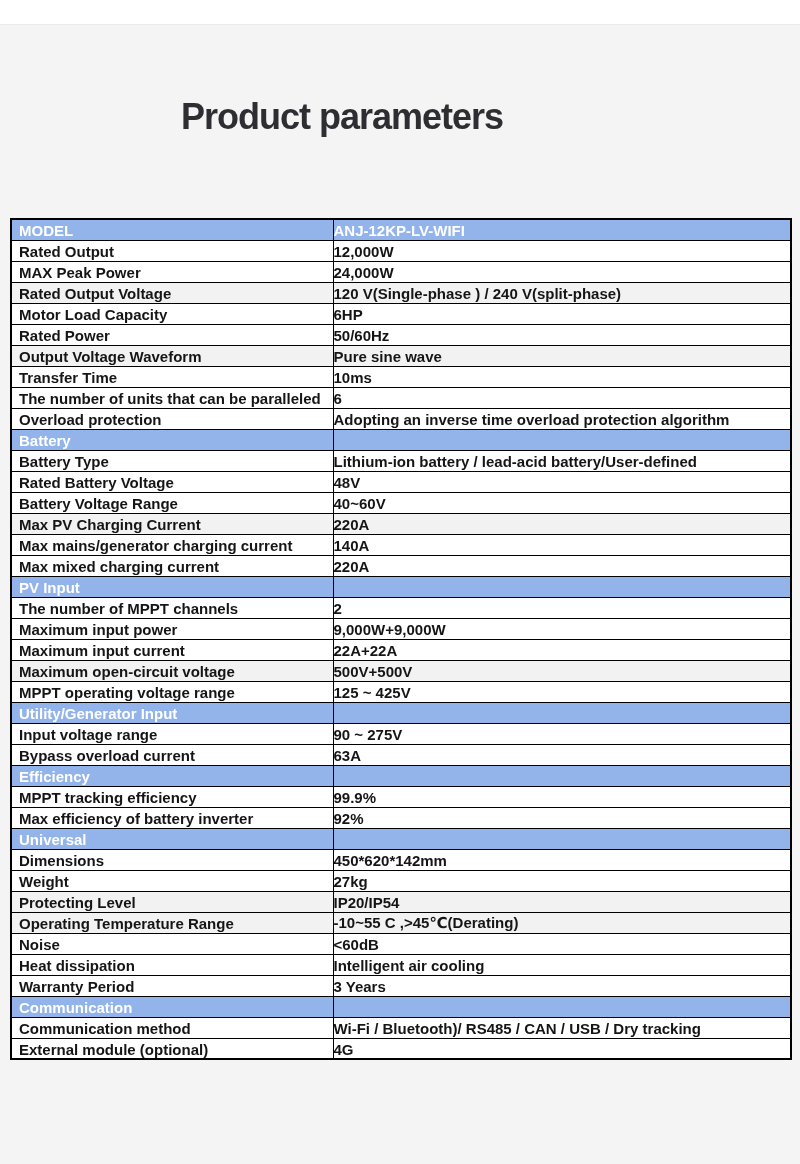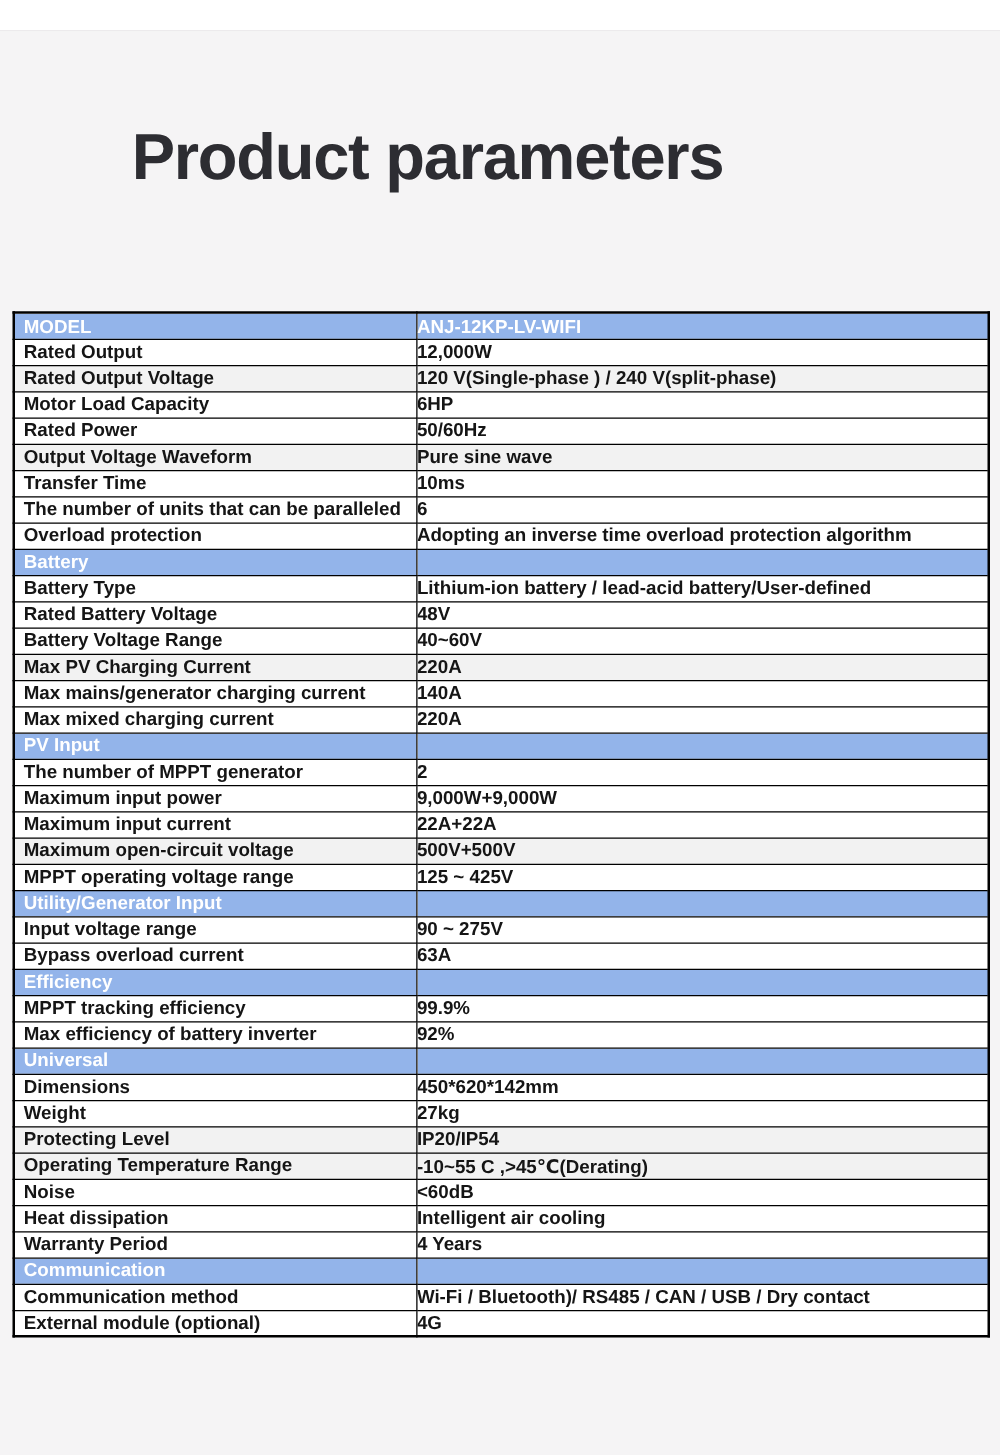--- a/index.html
+++ b/index.html
@@ -22,32 +22,31 @@
     height: 25px;
     background: #ffffff;
     border-bottom: 1px solid #eceaec;
   }
   .page-title {
     position: absolute;
     top: 96px;
     left: 0;
     width: 684px;
     text-align: center;
-    font-size: 52px;
+    font-size: 36px;
     font-weight: 700;
     letter-spacing: -1px;
     color: var(--title-color, #2d2d32);
     white-space: nowrap;
   }
   .tbl-wrap {
     position: absolute;
     top: 218px;
     left: 10px;
     width: 780px;
-    margin-top: 31px;
   }
   table.params {
     width: 780px;
     table-layout: fixed;
     border-collapse: collapse;
     border: 2px solid var(--border-color, #000000);
   }
   table.params td {
     border: 1px solid var(--border-color, #000000);
     height: 21px;
@@ -92,20 +91,24 @@
       </colgroup>
       <tbody>
           <tr class="header">
             <td class="c-label"><span class="fit">MODEL</span></td>
             <td class="c-value"><span class="fit">ANJ-12KP-LV-WIFI</span></td>
           </tr>
           <tr class="param">
             <td class="c-label"><span class="fit">Rated Output</span></td>
             <td class="c-value"><span class="fit">12,000W</span></td>
           </tr>
+          <tr class="param">
+            <td class="c-label"><span class="fit">MAX Peak Power</span></td>
+            <td class="c-value"><span class="fit">24,000W</span></td>
+          </tr>
           <tr class="param shaded">
             <td class="c-label"><span class="fit">Rated Output Voltage</span></td>
             <td class="c-value"><span class="fit">120 V(Single-phase ) / 240 V(split-phase)</span></td>
           </tr>
           <tr class="param">
             <td class="c-label"><span class="fit">Motor Load Capacity</span></td>
             <td class="c-value"><span class="fit">6HP</span></td>
           </tr>
           <tr class="param">
             <td class="c-label"><span class="fit">Rated Power</span></td>
@@ -153,21 +156,21 @@
           </tr>
           <tr class="param">
             <td class="c-label"><span class="fit">Max mixed charging current</span></td>
             <td class="c-value"><span class="fit">220A</span></td>
           </tr>
           <tr class="section">
             <td class="c-label"><span class="fit">PV Input</span></td>
             <td class="c-value"></td>
           </tr>
           <tr class="param">
-            <td class="c-label"><span class="fit">The number of MPPT generator</span></td>
+            <td class="c-label"><span class="fit">The number of MPPT channels</span></td>
             <td class="c-value"><span class="fit">2</span></td>
           </tr>
           <tr class="param">
             <td class="c-label"><span class="fit">Maximum input power</span></td>
             <td class="c-value"><span class="fit">9,000W+9,000W</span></td>
           </tr>
           <tr class="param">
             <td class="c-label"><span class="fit">Maximum input current</span></td>
             <td class="c-value"><span class="fit">22A+22A</span></td>
           </tr>
@@ -226,29 +229,29 @@
           <tr class="param">
             <td class="c-label"><span class="fit">Noise</span></td>
             <td class="c-value"><span class="fit">&lt;60dB</span></td>
           </tr>
           <tr class="param">
             <td class="c-label"><span class="fit">Heat dissipation</span></td>
             <td class="c-value"><span class="fit">Intelligent air cooling</span></td>
           </tr>
           <tr class="param">
             <td class="c-label"><span class="fit">Warranty Period</span></td>
-            <td class="c-value"><span class="fit">4 Years</span></td>
+            <td class="c-value"><span class="fit">3 Years</span></td>
           </tr>
           <tr class="section">
             <td class="c-label"><span class="fit">Communication</span></td>
             <td class="c-value"></td>
           </tr>
           <tr class="param">
             <td class="c-label"><span class="fit">Communication method</span></td>
-            <td class="c-value"><span class="fit">Wi-Fi / Bluetooth)/ RS485 / CAN / USB / Dry contact</span></td>
+            <td class="c-value"><span class="fit">Wi-Fi / Bluetooth)/ RS485 / CAN / USB / Dry tracking</span></td>
           </tr>
           <tr class="param">
             <td class="c-label"><span class="fit">External module (optional)</span></td>
             <td class="c-value"><span class="fit">4G</span></td>
           </tr>
         </tbody>
     </table>
   </div>
 </div>
 

